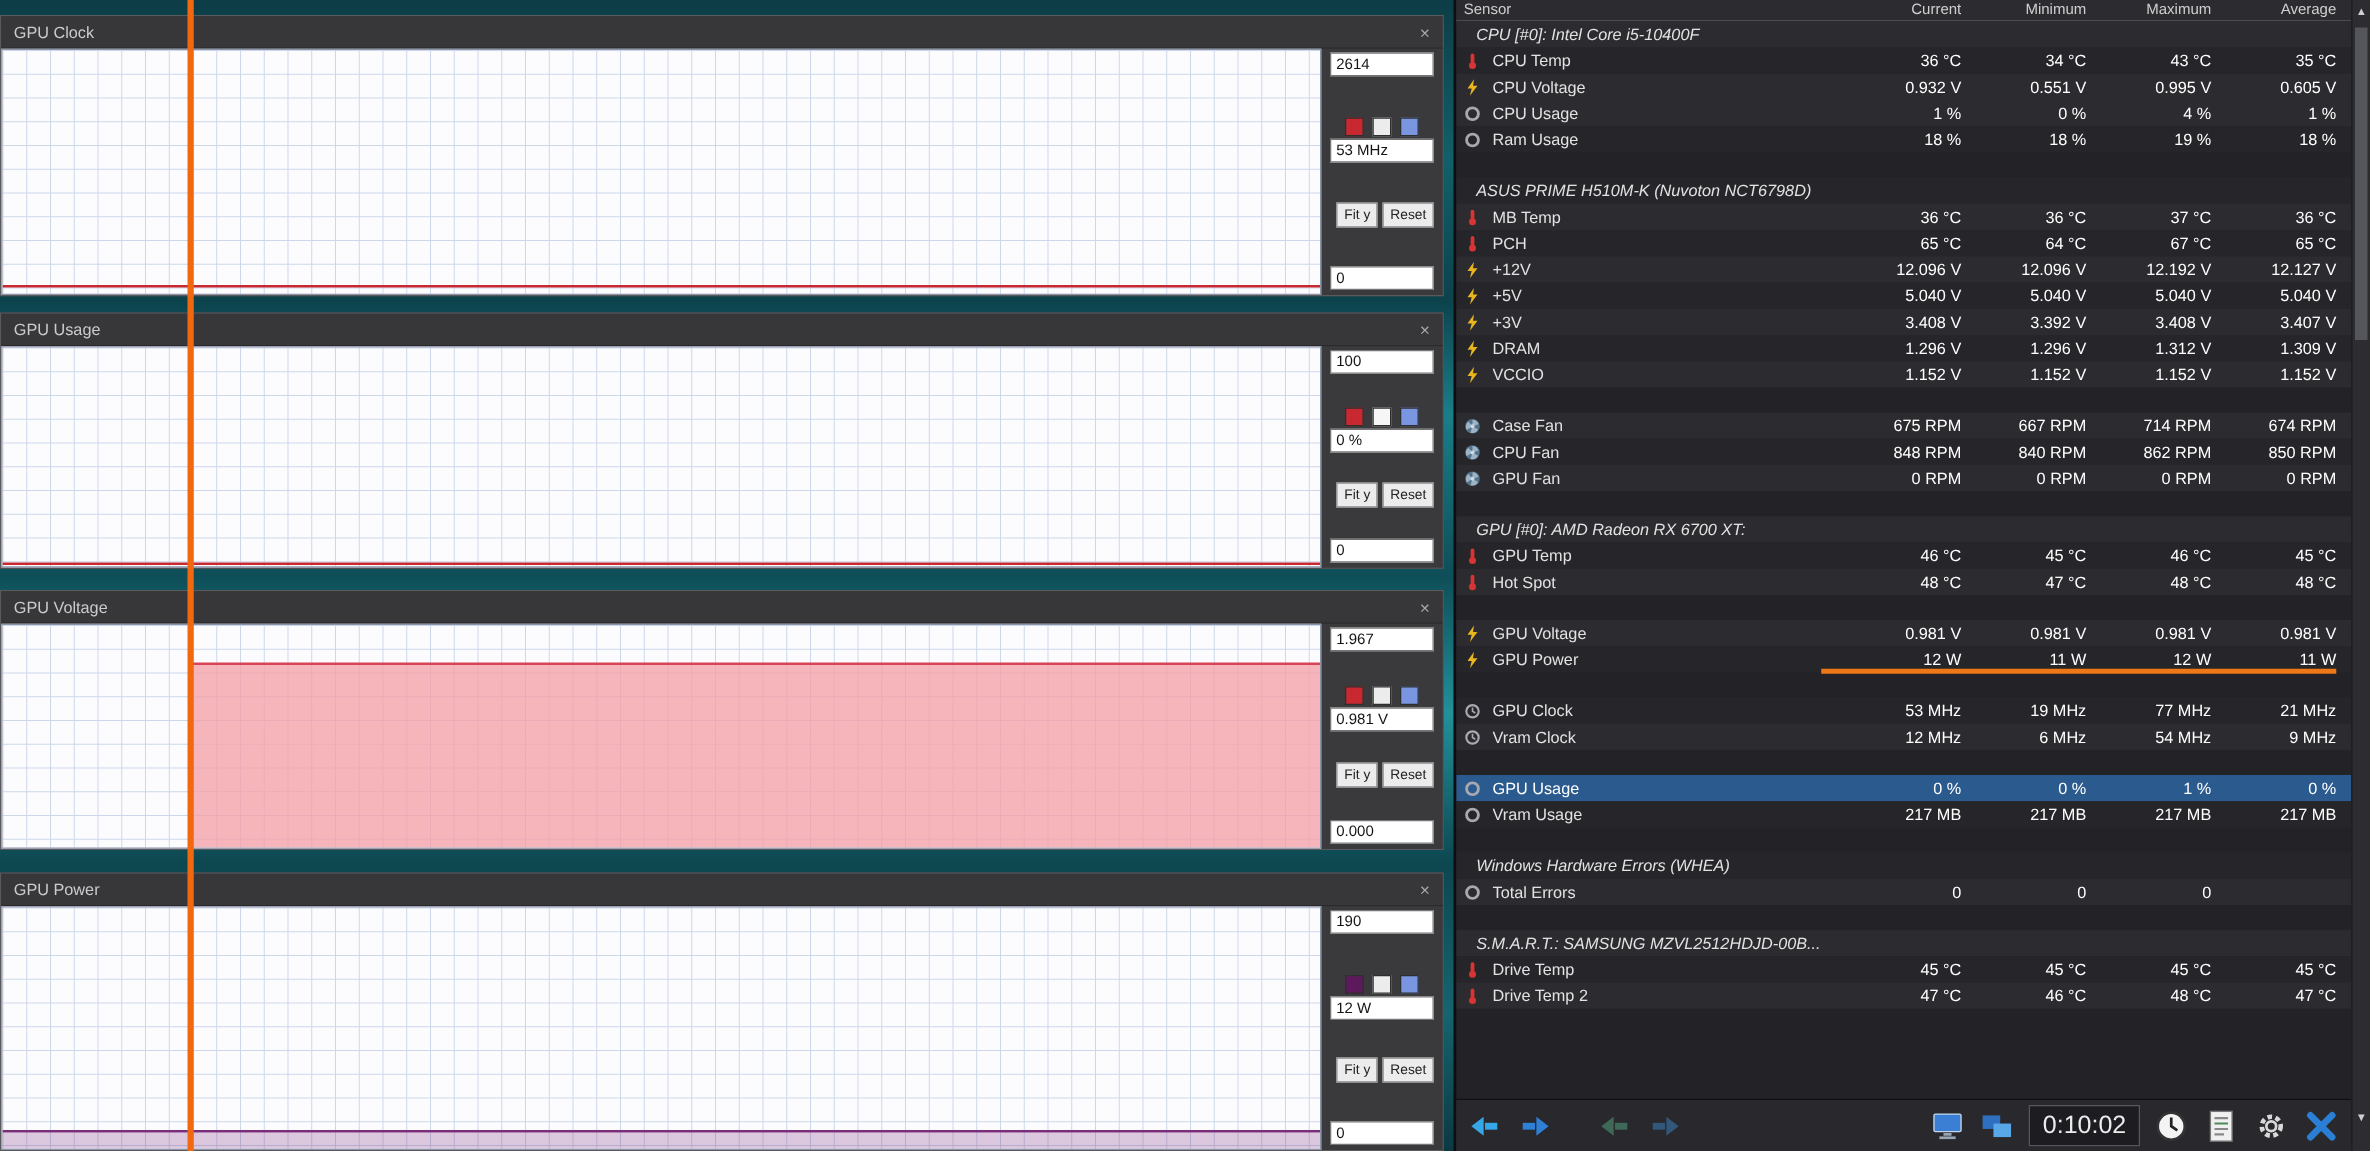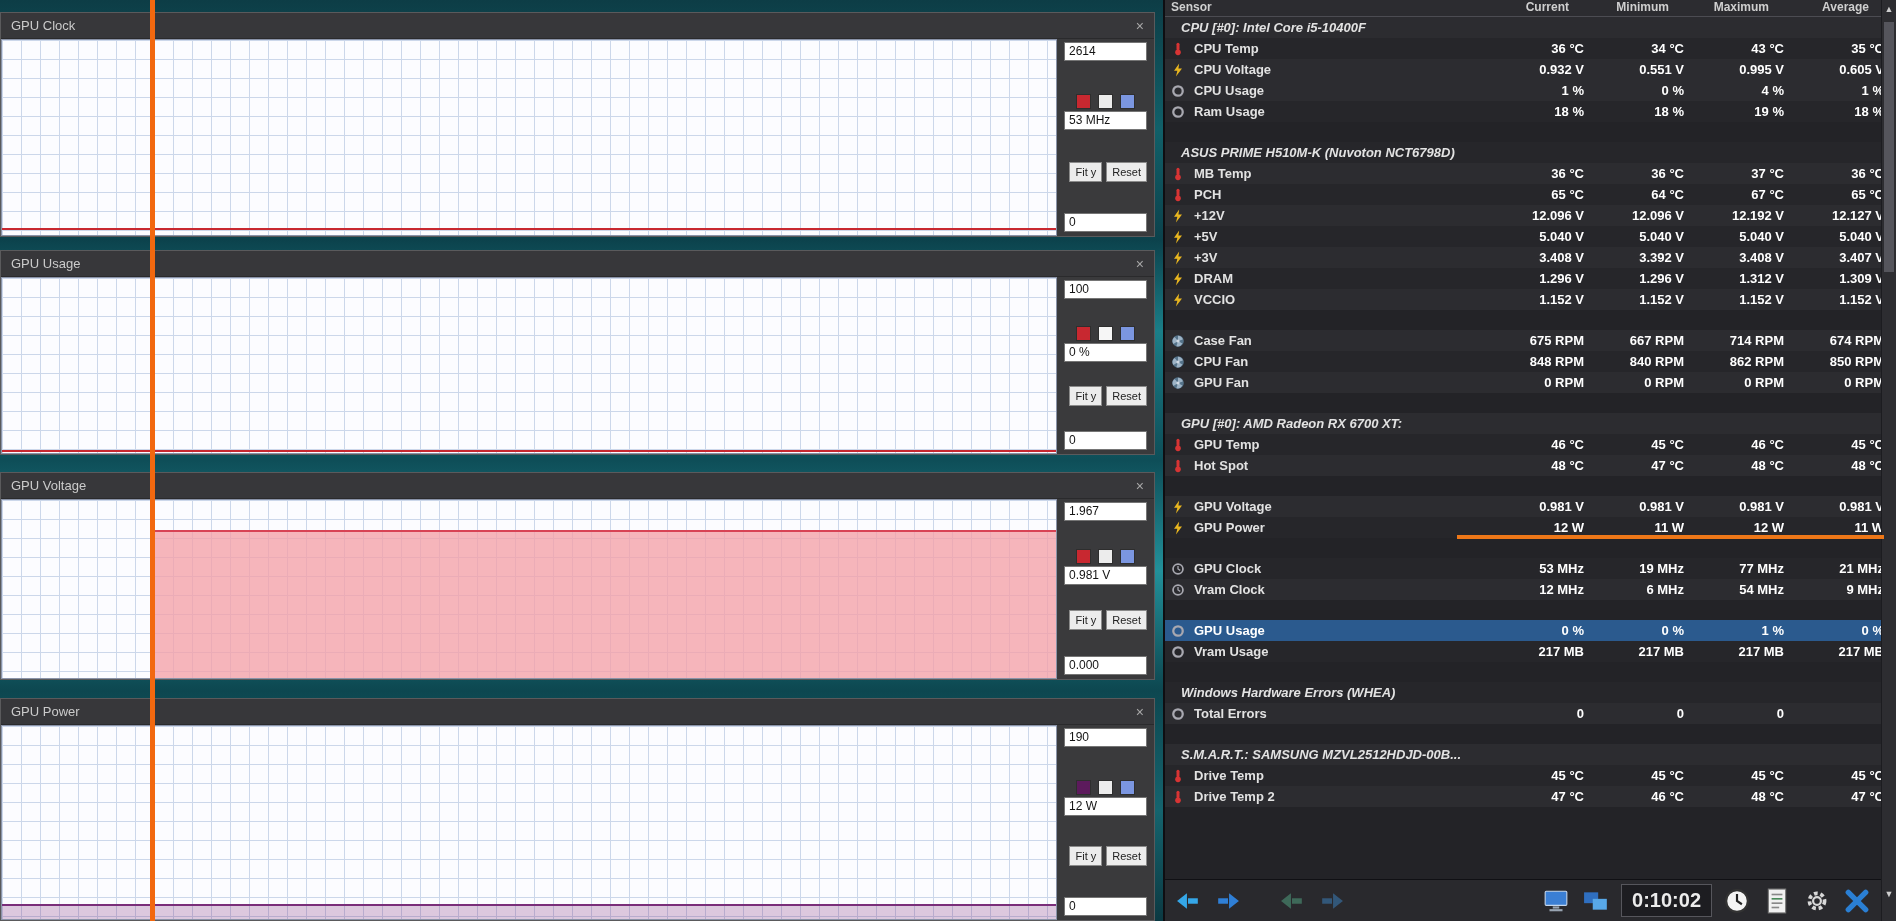--- a/index.html
+++ b/index.html
@@ -37,27 +37,27 @@
   .orange-cursor { position:absolute; top:0; bottom:0; left:150px; width:5px; z-index:60; }
 
   .p1 { top:12px;  height:225px; }
   .p2 { top:250px; height:205px; }
   .p3 { top:472px; height:208px; }
   .p4 { top:698px; height:223px; }
 
   
   .sensor-panel { position:absolute; left:1163px; top:0; right:0; bottom:0;
                   background:#232327; border-left:2px solid #0e0e12;
-                  display:flex; flex-direction:column;font-weight:bold; }
+                  display:flex; flex-direction:column; }
   .sensor-header { height:17px; flex:none; display:flex; align-items:flex-end;
                    padding:0 27px 2px 6px; color:#cfcfcf; font-size:12px;
                    border-bottom:1px solid #4c4c52; background:#2c2c30; }
   .sensor-header .hcol-label { flex:1; }
   .sensor-header .hcol { width:100px; text-align:right; }
-  .sensor-body { flex:1; position:relative; overflow:hidden; }
+  .sensor-body { flex:1; position:relative; overflow:hidden; padding-right:15px; }
   .sensor-row { position:relative; height:21px; display:flex; align-items:center;
                 padding:0 12px 0 6px; font-size:13px; color:#e6e6e6; }
   .stripe-a { background:#2c2c30; }
   .stripe-b { background:#26262a; }
   .sensor-spacer { height:20px; background:#232327; }
   .group-row { font-style:italic; color:#cdcdcd; }
   .group-label { padding-left:10px; }
   .row-icon { width:14px; height:14px; flex:none; margin-right:9px; }
   .row-icon svg { width:14px; height:14px; display:block; }
   .row-label { flex:1; white-space:nowrap; overflow:hidden; color:#e2e2e2; }

